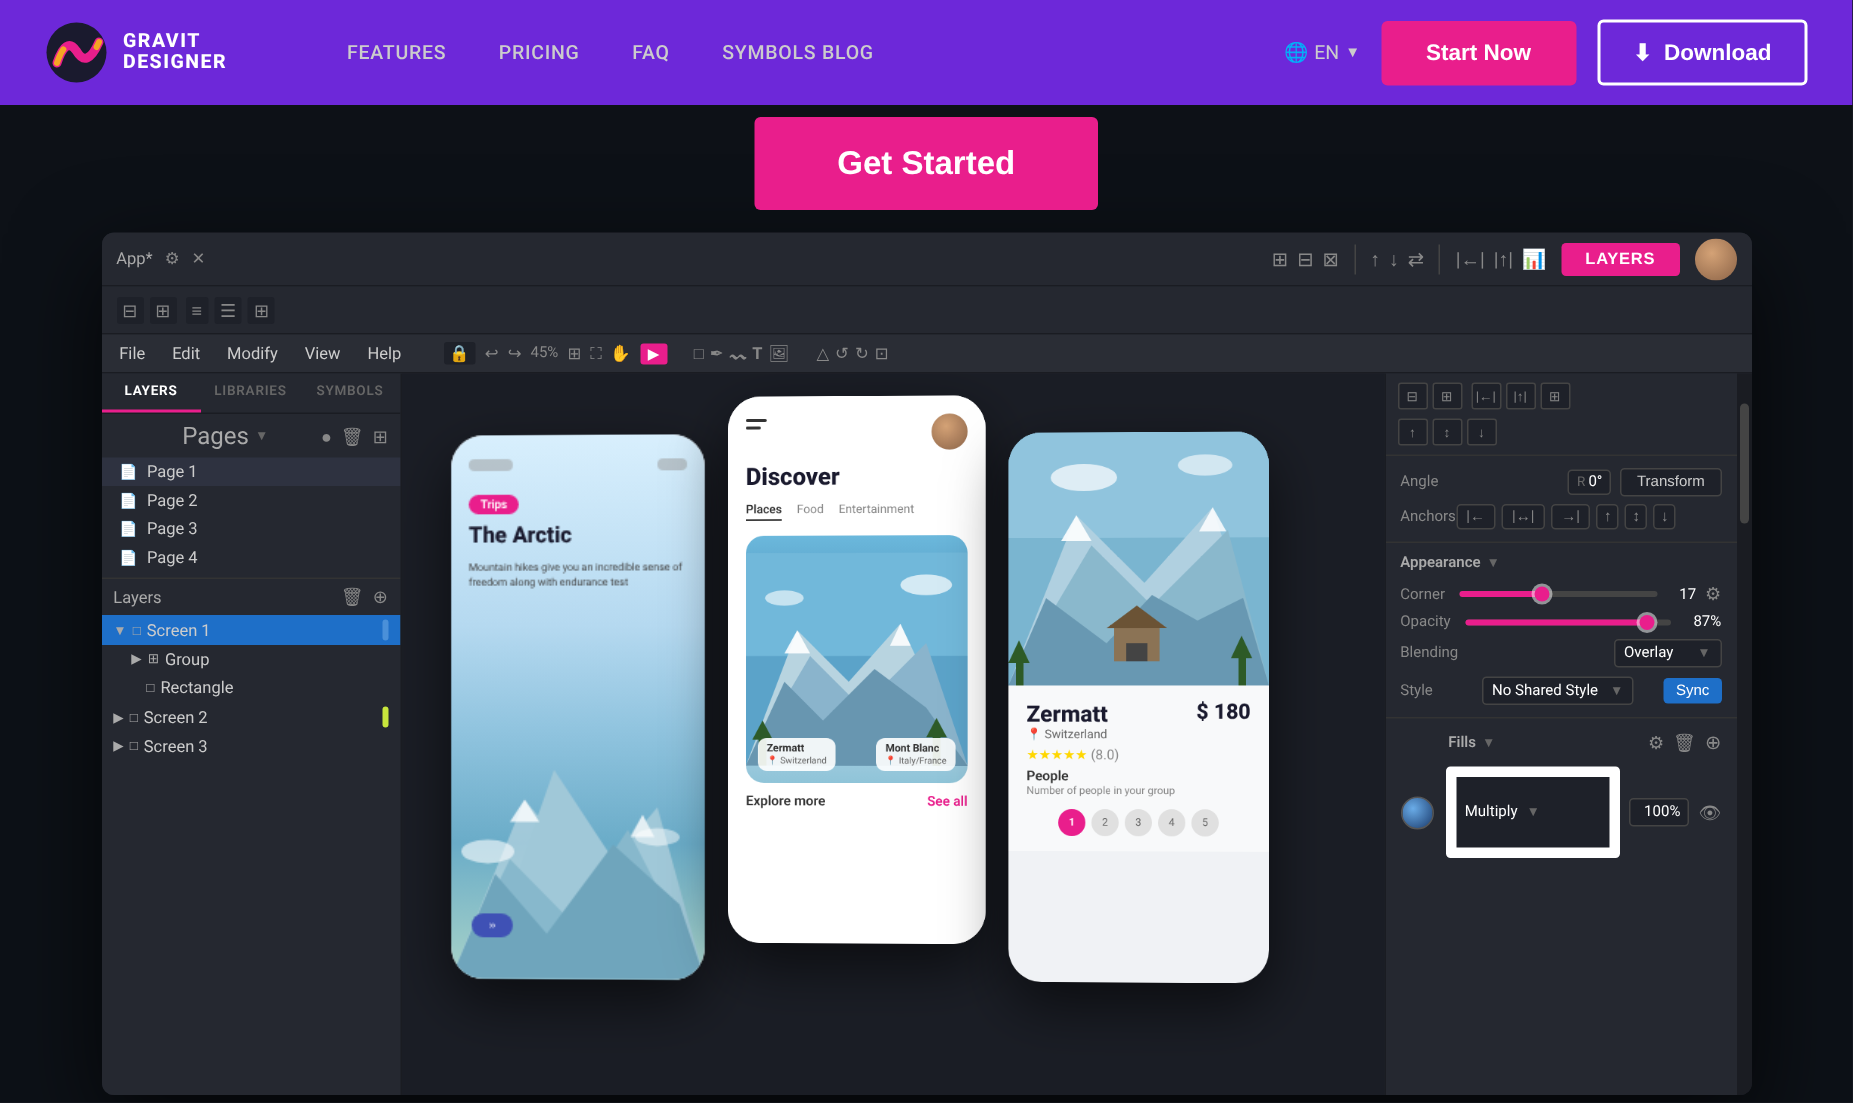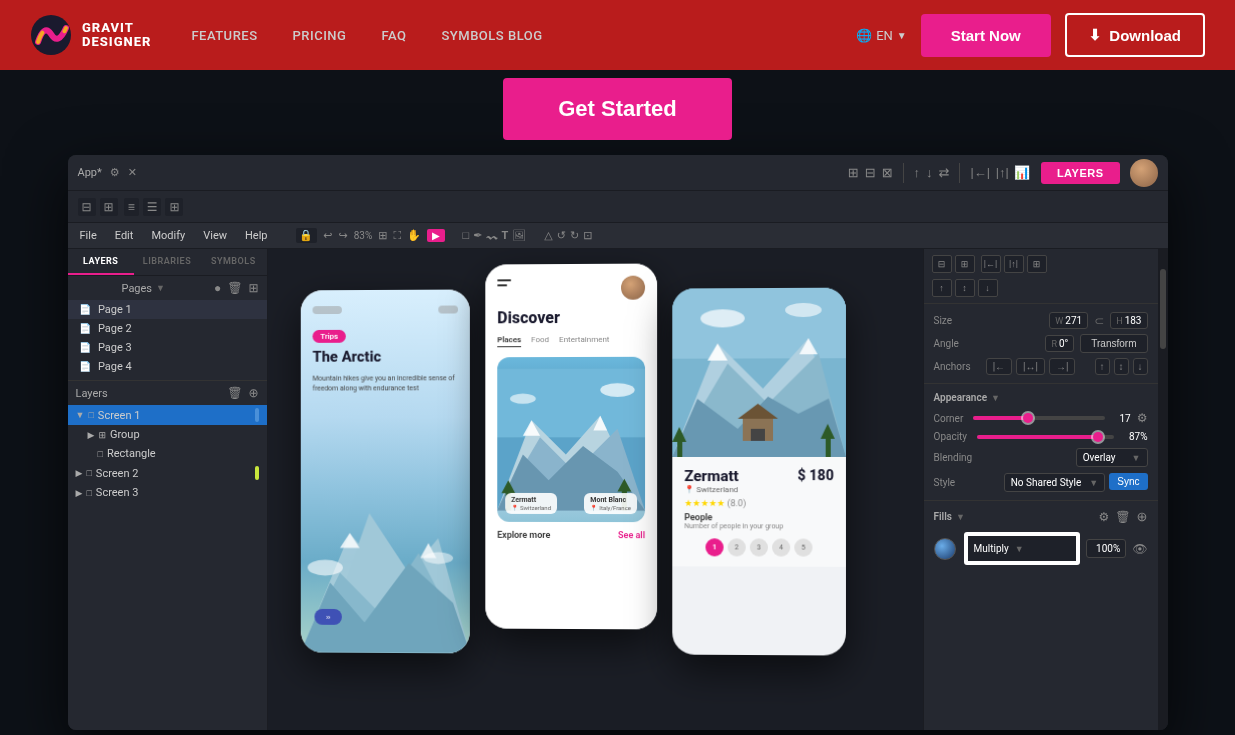--- a/index.html
+++ b/index.html
@@ -9,21 +9,21 @@
       color: #fff;
       width: 1235px;
       height: 735px;
       overflow: hidden;
       position: relative;
     }
   </style>
 </head>
 <body>
 
-<nav style="display:flex;align-items:center;padding:0 30px;height:70px;background:#b91c1c;position:relative;z-index:10;">
+<nav style="display:flex;align-items:center;padding:0 30px;height:70px;background:#6d28d9;position:relative;z-index:10;gap:40px;">
   <div style="display:flex;align-items:center;gap:10px;margin-right:40px;">
 
     <svg width="42" height="42" viewBox="0 0 42 42">
       <circle cx="21" cy="21" r="20" fill="#1a1a2e"></circle>
       <path d="M8 28 Q14 10, 21 20 Q28 32, 36 14" fill="none" stroke="#e91e8c" stroke-width="6" stroke-linecap="round"></path>
       <path d="M8 28 Q14 10, 21 20 Q28 32, 36 14" fill="none" stroke="#f5a623" stroke-width="4" stroke-linecap="round" stroke-dasharray="15 30" stroke-dashoffset="5"></path>
     </svg>
     <div style="font-size:13px;font-weight:800;color:#fff;line-height:1.1;letter-spacing:1px;">
       <div>GRAVIT</div>
       <div>DESIGNER</div>
@@ -103,21 +103,21 @@
     <span style="color:#ccc;font-size:11px;cursor:pointer;">File</span>
     <span style="color:#ccc;font-size:11px;cursor:pointer;">Edit</span>
     <span style="color:#ccc;font-size:11px;cursor:pointer;">Modify</span>
     <span style="color:#ccc;font-size:11px;cursor:pointer;">View</span>
     <span style="color:#ccc;font-size:11px;cursor:pointer;">Help</span>
 
     <div style="margin-left:10px;display:flex;gap:6px;align-items:center;">
       <span style="color:#888;font-size:11px;cursor:pointer;background:#1e2129;padding:1px 4px;border-radius:2px;">🔒</span>
       <span style="color:#888;font-size:11px;cursor:pointer;">↩</span>
       <span style="color:#888;font-size:11px;cursor:pointer;">↪</span>
-      <span style="color:#888;font-size:10px;">83%</span>
+      <span style="color:#888;font-size:10px;">45%</span>
       <span style="color:#888;font-size:11px;cursor:pointer;">⊞</span>
       <span style="color:#888;font-size:11px;cursor:pointer;">⛶</span>
       <span style="color:#888;font-size:11px;cursor:pointer;">✋</span>
       <span style="background:#e91e8c;color:#fff;font-size:10px;padding:1px 5px;border-radius:2px;cursor:pointer;">▶</span>
     </div>
     <div style="display:flex;gap:4px;align-items:center;">
       <span style="color:#888;font-size:11px;cursor:pointer;">□</span>
       <span style="color:#888;font-size:11px;cursor:pointer;">✒</span>
       <span style="color:#888;font-size:11px;cursor:pointer;">〰</span>
       <span style="color:#888;font-size:11px;cursor:pointer;font-weight:bold;">T</span>
@@ -136,21 +136,21 @@
     <div style="width:200px;background:#252830;border-right:1px solid #1a1c22;flex-shrink:0;overflow:hidden;">
 
       <div style="display:flex;border-bottom:1px solid #1a1c22;">
         <div style="flex:1;text-align:center;padding:7px 4px;font-size:9px;font-weight:700;color:#fff;cursor:pointer;border-bottom:2px solid #e91e8c;text-transform:uppercase;letter-spacing:0.5px;">LAYERS</div>
         <div style="flex:1;text-align:center;padding:7px 4px;font-size:9px;font-weight:600;color:#666;cursor:pointer;text-transform:uppercase;letter-spacing:0.5px;">LIBRARIES</div>
         <div style="flex:1;text-align:center;padding:7px 4px;font-size:9px;font-weight:600;color:#666;cursor:pointer;text-transform:uppercase;letter-spacing:0.5px;">SYMBOLS</div>
       </div>
 
       <div style="display:flex;align-items:center;justify-content:space-between;padding:5px 8px;">
         <div style="display:flex;align-items:center;gap:4px;">
-          <span style="color:#aaa;font-size:11px;padding-left:46px;">Pages</span>
+          <span style="color:#aaa;font-size:16px;padding-left:46px;">Pages</span>
           <span style="color:#666;font-size:9px;">▼</span>
         </div>
         <div style="display:flex;gap:6px;">
           <span style="color:#888;font-size:12px;cursor:pointer;">●</span>
           <span style="color:#888;font-size:12px;cursor:pointer;">🗑</span>
           <span style="color:#888;font-size:12px;cursor:pointer;">⊞</span>
         </div>
       </div>
 
       <div style="display:flex;align-items:center;gap:6px;padding:3px 12px;font-size:11px;color:#ccc;cursor:pointer;background:#2e3240;">
@@ -374,47 +374,33 @@
           <div style="display:flex;gap:3px;">
             <div style="width:20px;height:18px;background:#1e2129;border:1px solid #444;border-radius:2px;display:flex;align-items:center;justify-content:center;color:#888;font-size:9px;cursor:pointer;">↑</div>
             <div style="width:20px;height:18px;background:#1e2129;border:1px solid #444;border-radius:2px;display:flex;align-items:center;justify-content:center;color:#888;font-size:9px;cursor:pointer;">↕</div>
             <div style="width:20px;height:18px;background:#1e2129;border:1px solid #444;border-radius:2px;display:flex;align-items:center;justify-content:center;color:#888;font-size:9px;cursor:pointer;">↓</div>
           </div>
         </div>
       </div>
 
       <div style="padding:8px 10px;border-bottom:1px solid #333;">
 
-        <div style="display:flex;align-items:center;justify-content:space-between;margin-bottom:5px;">
-          <span style="color:#888;font-size:10px;">Size</span>
-          <div style="display:flex;gap:6px;align-items:center;">
-            <div style="display:flex;align-items:center;gap:2px;background:#1e2129;border:1px solid #444;border-radius:3px;padding:2px 5px;">
-              <span style="color:#666;font-size:9px;">W</span>
-              <span style="color:#fff;font-size:10px;">271</span>
-            </div>
-            <div style="display:flex;align-items:center;justify-content:center;color:#666;font-size:12px;">⊂</div>
-            <div style="display:flex;align-items:center;gap:2px;background:#1e2129;border:1px solid #444;border-radius:3px;padding:2px 5px;">
-              <span style="color:#666;font-size:9px;">H</span>
-              <span style="color:#fff;font-size:10px;">183</span>
-            </div>
-          </div>
-        </div>
 
         <div style="display:flex;align-items:center;justify-content:space-between;margin-bottom:5px;">
           <span style="color:#888;font-size:10px;">Angle</span>
           <div style="display:flex;gap:6px;align-items:center;">
             <div style="display:flex;align-items:center;gap:2px;background:#1e2129;border:1px solid #444;border-radius:3px;padding:2px 5px;">
               <span style="color:#666;font-size:9px;">R</span>
               <span style="color:#fff;font-size:10px;">0°</span>
             </div>
             <button style="background:#1e2129;border:1px solid #444;border-radius:3px;color:#ccc;font-size:10px;padding:3px 10px;cursor:pointer;">Transform</button>
           </div>
         </div>
 
-        <div style="display:flex;align-items:center;justify-content:space-between;">
+        <div style="display:flex;align-items:center;justify-content:flex-start;">
           <span style="color:#888;font-size:10px;">Anchors</span>
           <div style="display:flex;gap:4px;align-items:center;">
             <div style="background:#1e2129;border:1px solid #444;border-radius:3px;color:#888;font-size:10px;padding:2px 6px;cursor:pointer;">|←</div>
             <div style="background:#1e2129;border:1px solid #444;border-radius:3px;color:#888;font-size:10px;padding:2px 6px;cursor:pointer;">|↔|</div>
             <div style="background:#1e2129;border:1px solid #444;border-radius:3px;color:#888;font-size:10px;padding:2px 6px;cursor:pointer;">→|</div>
           </div>
           <div style="display:flex;gap:4px;align-items:center;margin-left:4px;">
             <div style="background:#1e2129;border:1px solid #444;border-radius:3px;color:#888;font-size:10px;padding:2px 4px;cursor:pointer;">↑</div>
             <div style="background:#1e2129;border:1px solid #444;border-radius:3px;color:#888;font-size:10px;padding:2px 4px;cursor:pointer;">↕</div>
             <div style="background:#1e2129;border:1px solid #444;border-radius:3px;color:#888;font-size:10px;padding:2px 4px;cursor:pointer;">↓</div>
@@ -454,47 +440,47 @@
         <div style="display:flex;align-items:center;justify-content:space-between;margin-bottom:6px;">
           <span style="color:#888;font-size:10px;">Blending</span>
           <div style="background:#1e2129;border:1px solid #444;border-radius:3px;color:#fff;font-size:10px;padding:3px 6px;display:flex;align-items:center;gap:16px;cursor:pointer;">
             <span>Overlay</span>
             <span style="color:#666;font-size:9px;">▼</span>
           </div>
         </div>
 
         <div style="display:flex;align-items:center;justify-content:space-between;">
           <span style="color:#888;font-size:10px;">Style</span>
-          <div style="display:flex;gap:4px;align-items:flex-start;">
+          <div style="display:flex;gap:20px;align-items:center;">
             <div style="background:#1e2129;border:1px solid #444;border-radius:3px;color:#fff;font-size:10px;padding:3px 6px;display:flex;align-items:center;gap:8px;cursor:pointer;">
               <span>No Shared Style</span>
               <span style="color:#666;font-size:9px;">▼</span>
             </div>
             <button style="background:#1e6fc8;color:#fff;border:none;border-radius:3px;font-size:10px;padding:3px 8px;cursor:pointer;">Sync</button>
           </div>
         </div>
       </div>
 
       <div style="padding:8px 10px;">
         <div style="display:flex;align-items:center;justify-content:space-between;margin-bottom:8px;">
-          <div style="display:flex;align-items:center;gap:4px;">
+          <div style="display:flex;align-items:center;gap:4px;margin-left:32px;">
             <span style="color:#aaa;font-size:10px;font-weight:600;">Fills</span>
             <span style="color:#666;font-size:9px;">▼</span>
           </div>
           <div style="display:flex;gap:6px;align-items:center;">
             <span style="color:#888;font-size:12px;cursor:pointer;">⚙</span>
             <span style="color:#888;font-size:12px;cursor:pointer;">🗑</span>
             <span style="color:#888;font-size:13px;cursor:pointer;">⊕</span>
           </div>
         </div>
 
         <div style="display:flex;align-items:center;gap:8px;">
           <div style="width:22px;height:22px;border-radius:50%;background:radial-gradient(circle at 35% 35%,#6aace8,#1a3a6b);border:1px solid #555;cursor:pointer;flex-shrink:0;"></div>
           <div style="display:flex;flex:1;align-items:center;gap:6px;">
-            <div style="background:#1e2129;border:4px solid #ffffff;border-radius:3px;color:#fff;font-size:10px;padding:7px 6px;display:flex;align-items:center;gap:6px;flex:1;cursor:pointer;">
+            <div style="background:#1e2129;border:7px solid #ffffff;border-radius:3px;color:#fff;font-size:10px;padding:18px 6px;display:flex;align-items:center;gap:6px;flex:1;cursor:pointer;">
               <span>Multiply</span>
               <span style="color:#666;font-size:9px;">▼</span>
             </div>
             <div style="background:#1e2129;border:1px solid #444;border-radius:3px;color:#fff;font-size:10px;padding:3px 5px;width:40px;text-align:right;cursor:text;">
               <span>100%</span>
             </div>
             <span style="color:#888;font-size:12px;cursor:pointer;">👁</span>
           </div>
         </div>
       </div>

